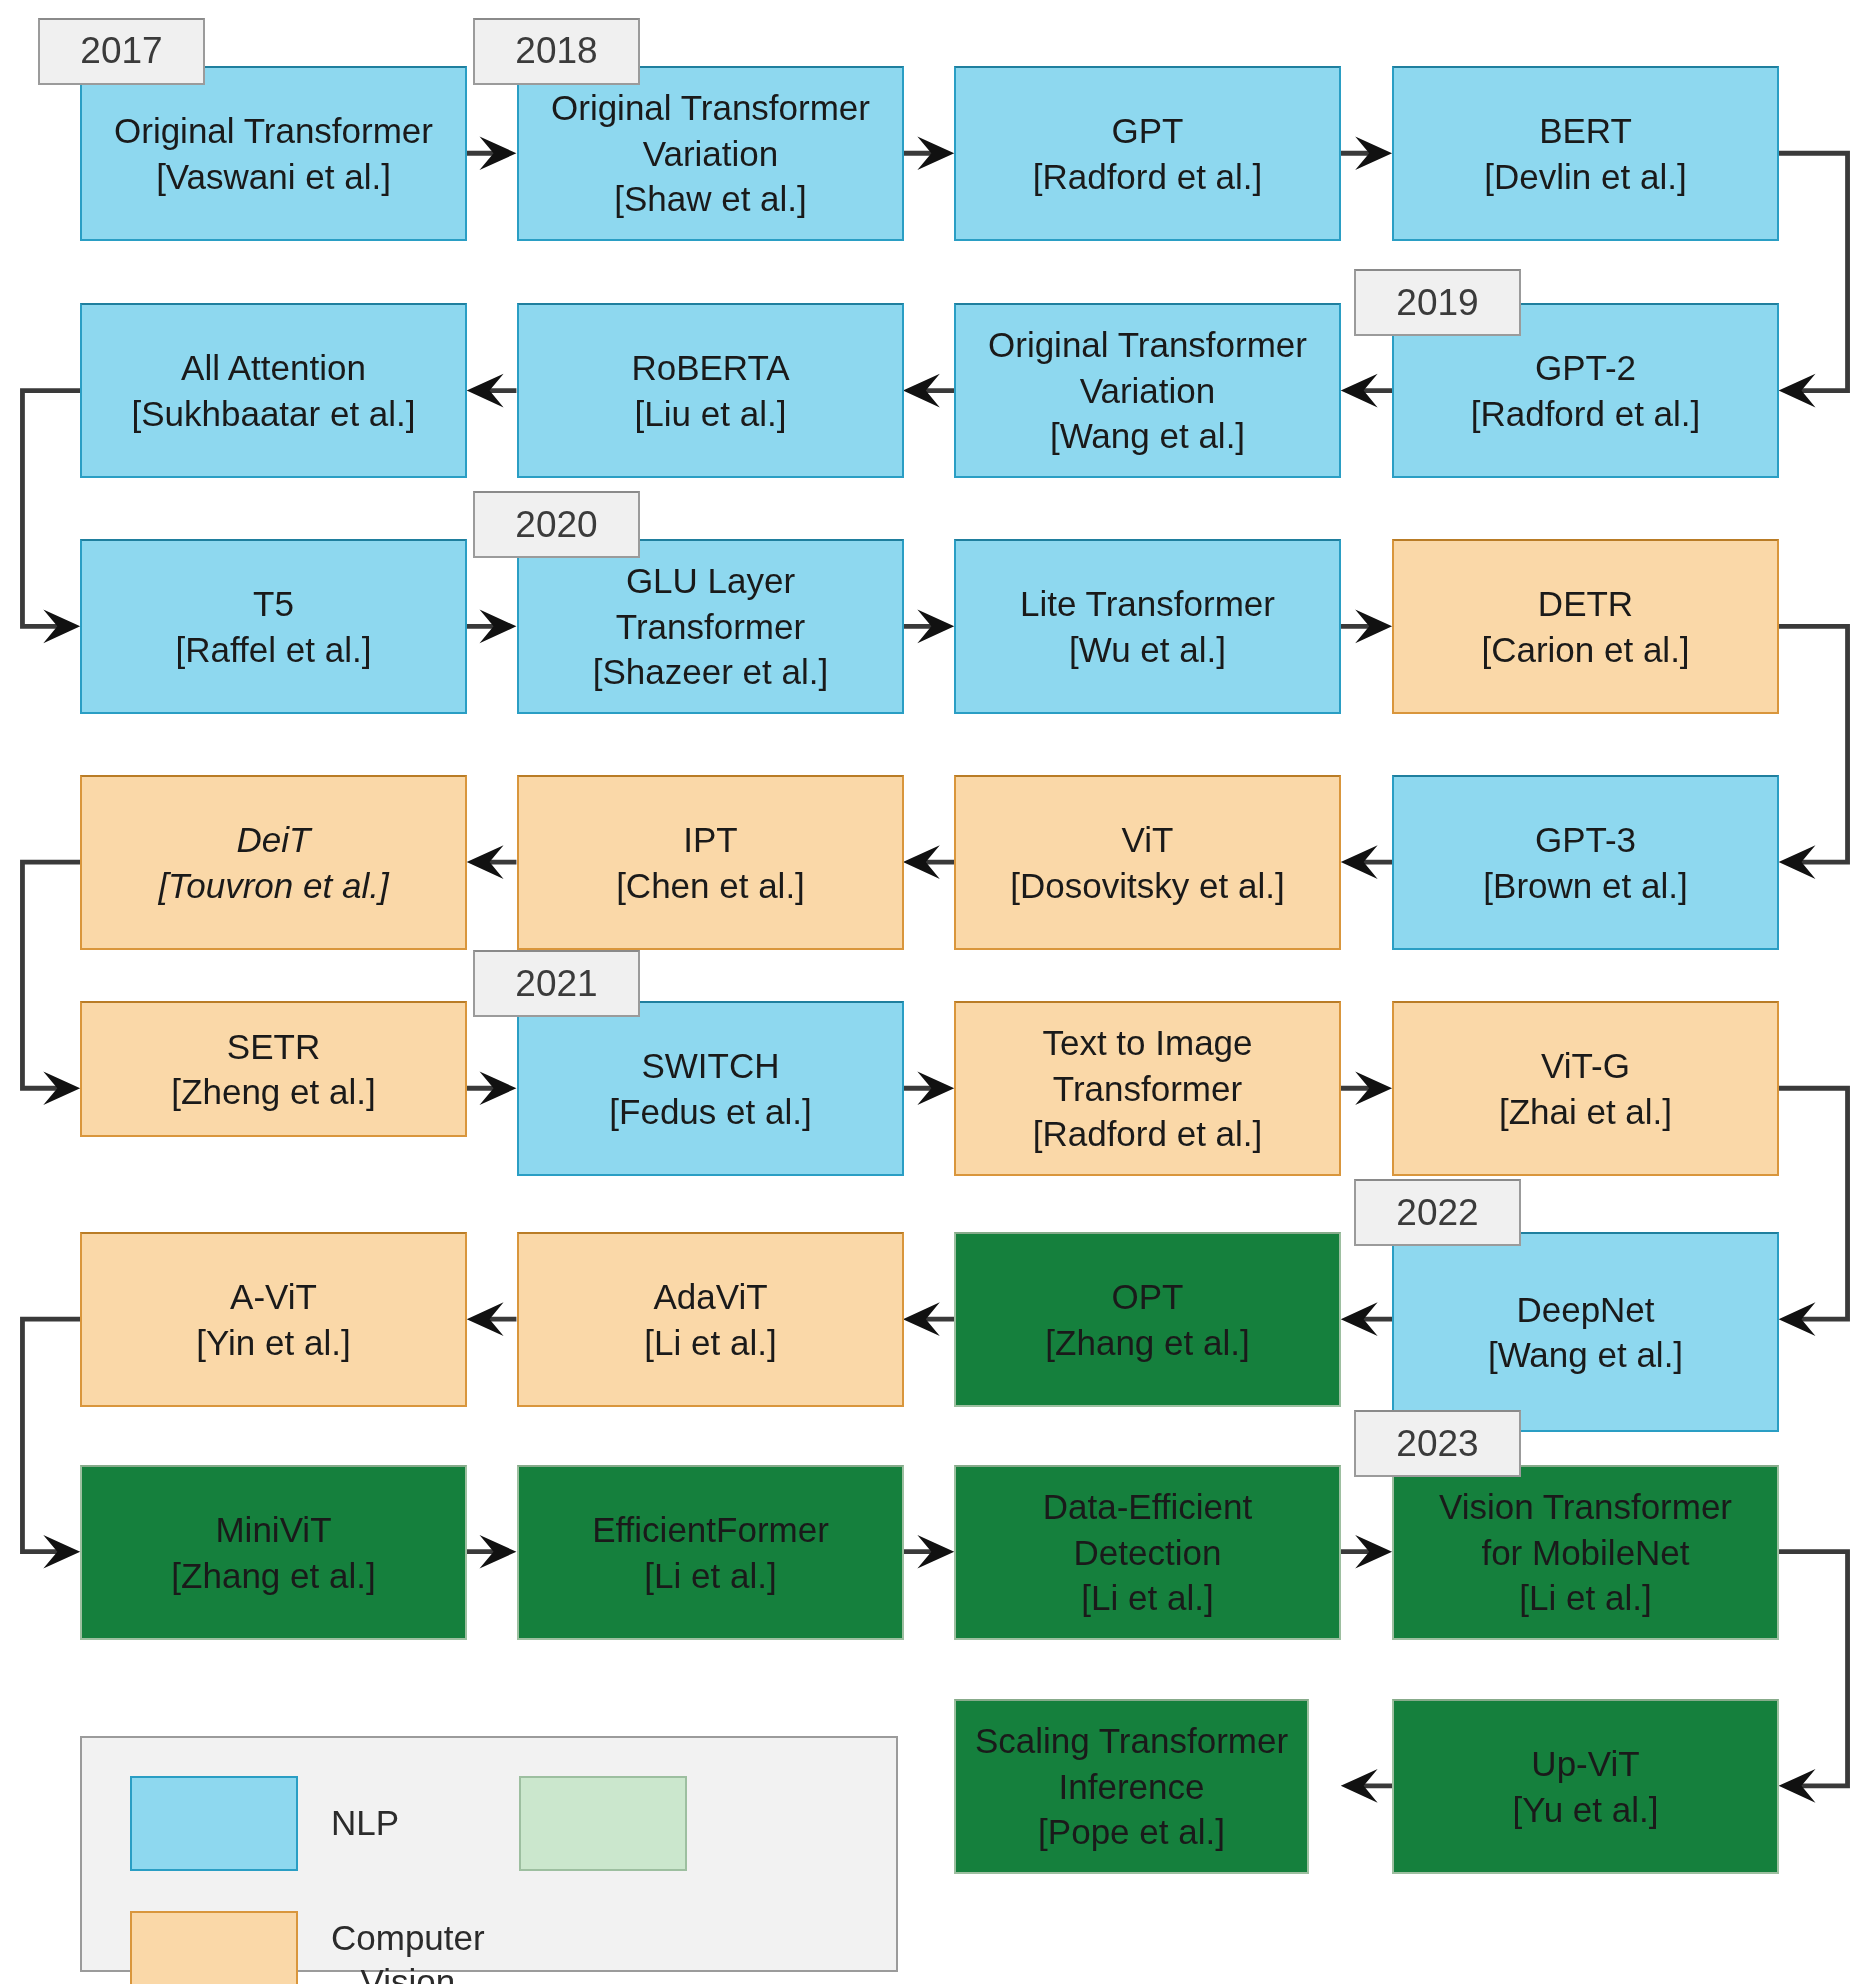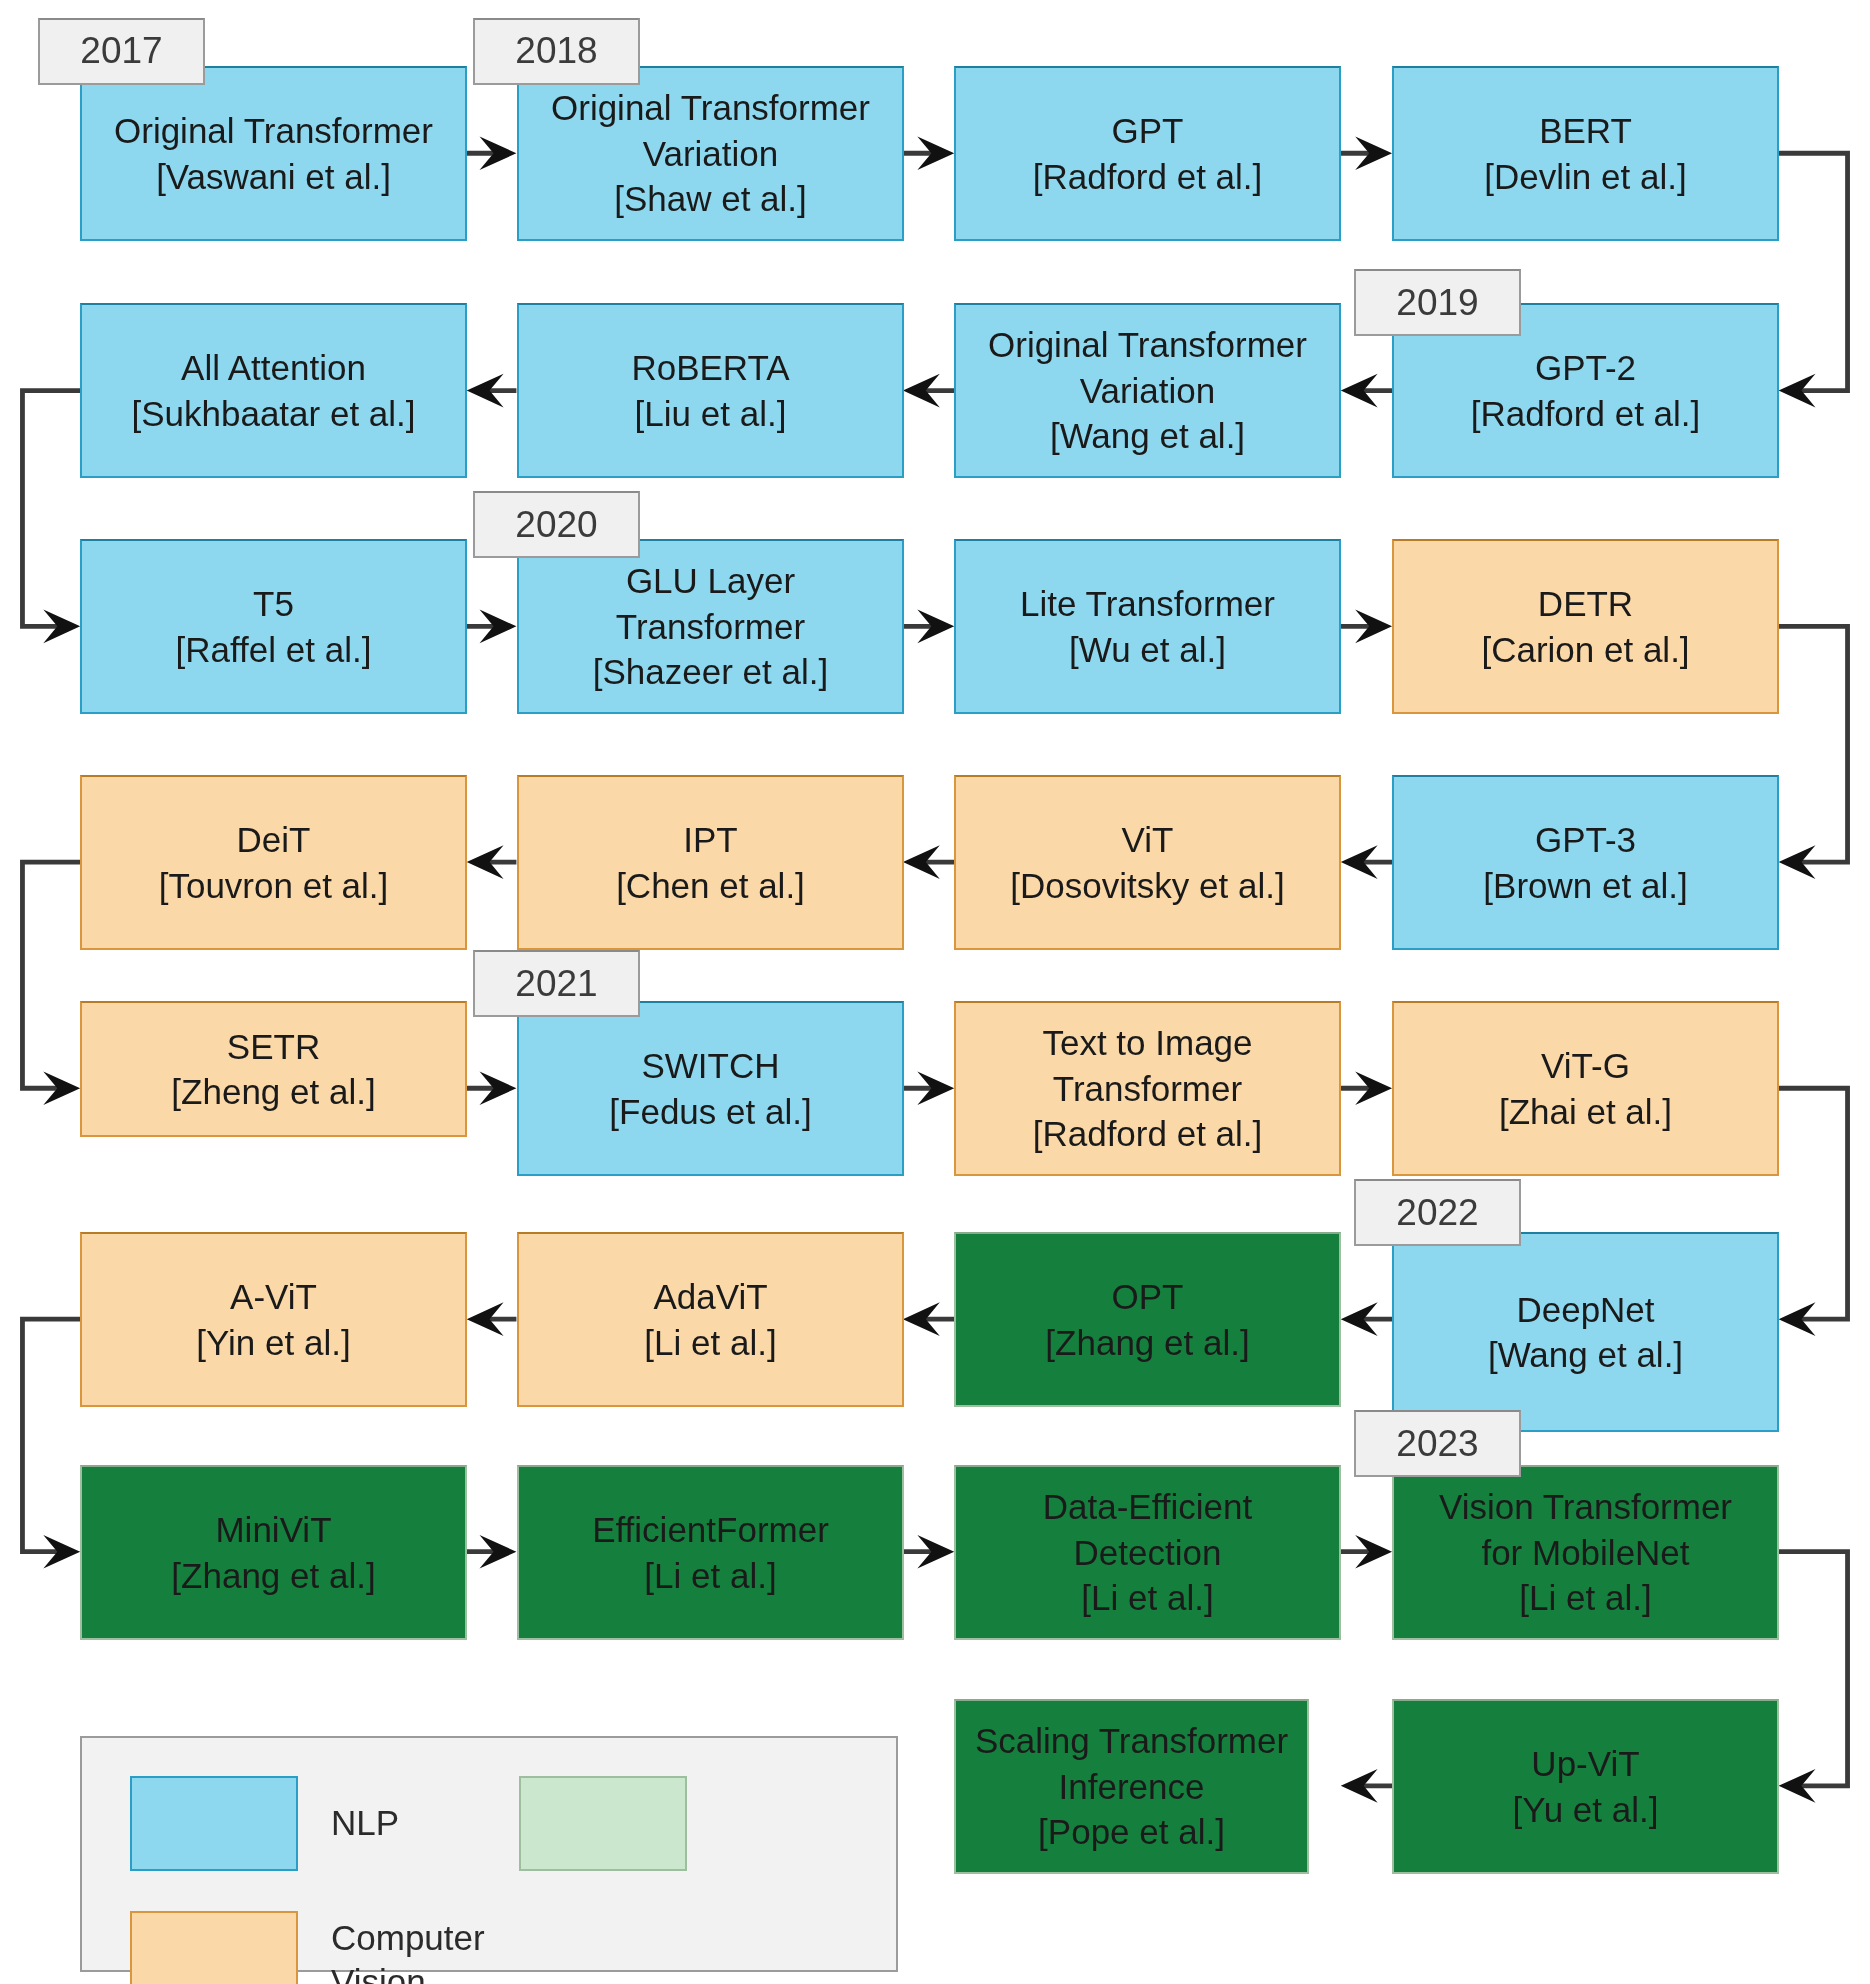--- a/index.html
+++ b/index.html
@@ -171,21 +171,21 @@
         <span class="ln">[Shazeer et al.]</span>
       </div>
       <div class="node nlp" style="left: 954px; top: 539px; width: 387px; height: 175px;">
         <span class="ln">Lite Transformer</span>
         <span class="ln">[Wu et al.]</span>
       </div>
       <div class="node cv" style="left: 1392px; top: 539px; width: 387px; height: 175px;">
         <span class="ln">DETR</span>
         <span class="ln">[Carion et al.]</span>
       </div>
-      <div class="node cv" style="left: 80px; top: 775px; width: 387px; height: 175px;">
+      <div class="node cv" style="left: 80px; top: 775px; width: 387px; height: 175px; font-style: italic;">
         <span class="ln">DeiT</span>
         <span class="ln">[Touvron et al.]</span>
       </div>
       <div class="node cv" style="left: 517px; top: 775px; width: 387px; height: 175px;">
         <span class="ln">IPT</span>
         <span class="ln">[Chen et al.]</span>
       </div>
       <div class="node cv" style="left: 954px; top: 775px; width: 387px; height: 175px;">
         <span class="ln">ViT</span>
         <span class="ln">[Dosovitsky et al.]</span>
@@ -258,21 +258,21 @@
   <div id="badges-layer">
       <div class="yearbadge" style="left: 38px; top: 17.6px; width: 167px; height: 67px;">2017</div>
       <div class="yearbadge" style="left: 473px; top: 17.6px; width: 167px; height: 67px;">2018</div>
       <div class="yearbadge" style="left: 1354px; top: 269px; width: 167px; height: 67px;">2019</div>
       <div class="yearbadge" style="left: 473px; top: 491px; width: 167px; height: 67px;">2020</div>
       <div class="yearbadge" style="left: 473px; top: 950px; width: 167px; height: 67px;">2021</div>
       <div class="yearbadge" style="left: 1354px; top: 1179px; width: 167px; height: 67px;">2022</div>
       <div class="yearbadge" style="left: 1354px; top: 1410px; width: 167px; height: 67px;">2023</div>
     </div>
 
-  <div class="legend" id="legend-box" style="left: 80px; top: 1736px; width: 818px; height: 236px;">
+  <div class="legend" id="legend-box" style="left: 80px; top: 1736px; width: 818px; height: 236px; text-align: center;">
     <div class="swatch nlp" style="left:48px;top:38px;width:168px;height:95px;"></div>
     <div class="legtxt" style="left:249px;top:63px;">NLP</div>
 
     <div class="swatch cv" style="left:48px;top:173px;width:168px;height:95px;"></div>
     <div class="legtxt" style="left:249px;top:178px;">Computer
 Vision</div>
 
     <div class="swatch se" style="left:437px;top:38px;width:168px;height:95px;"></div>
   </div>
 </div>

